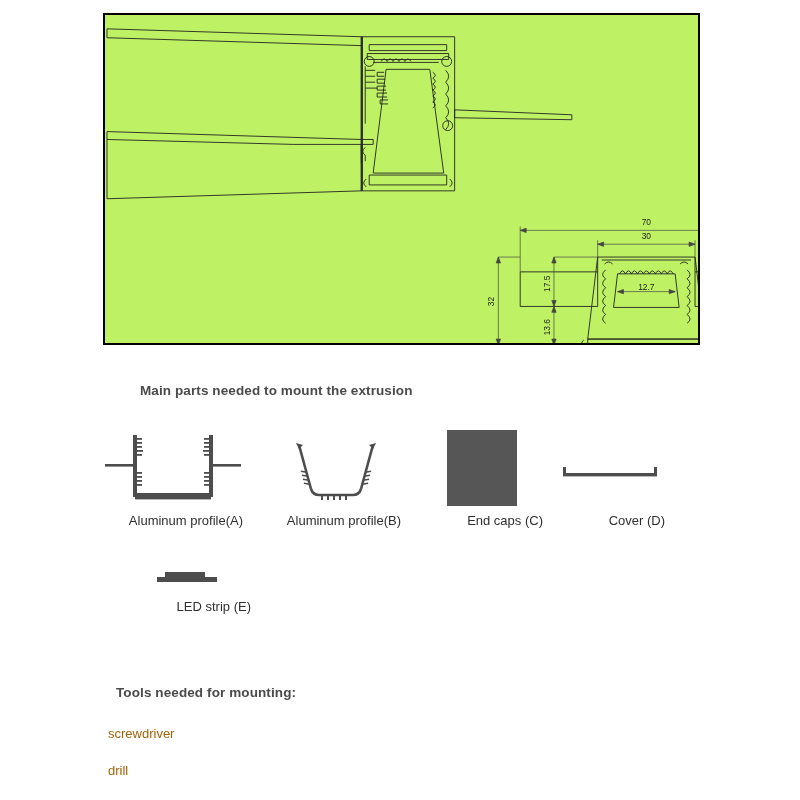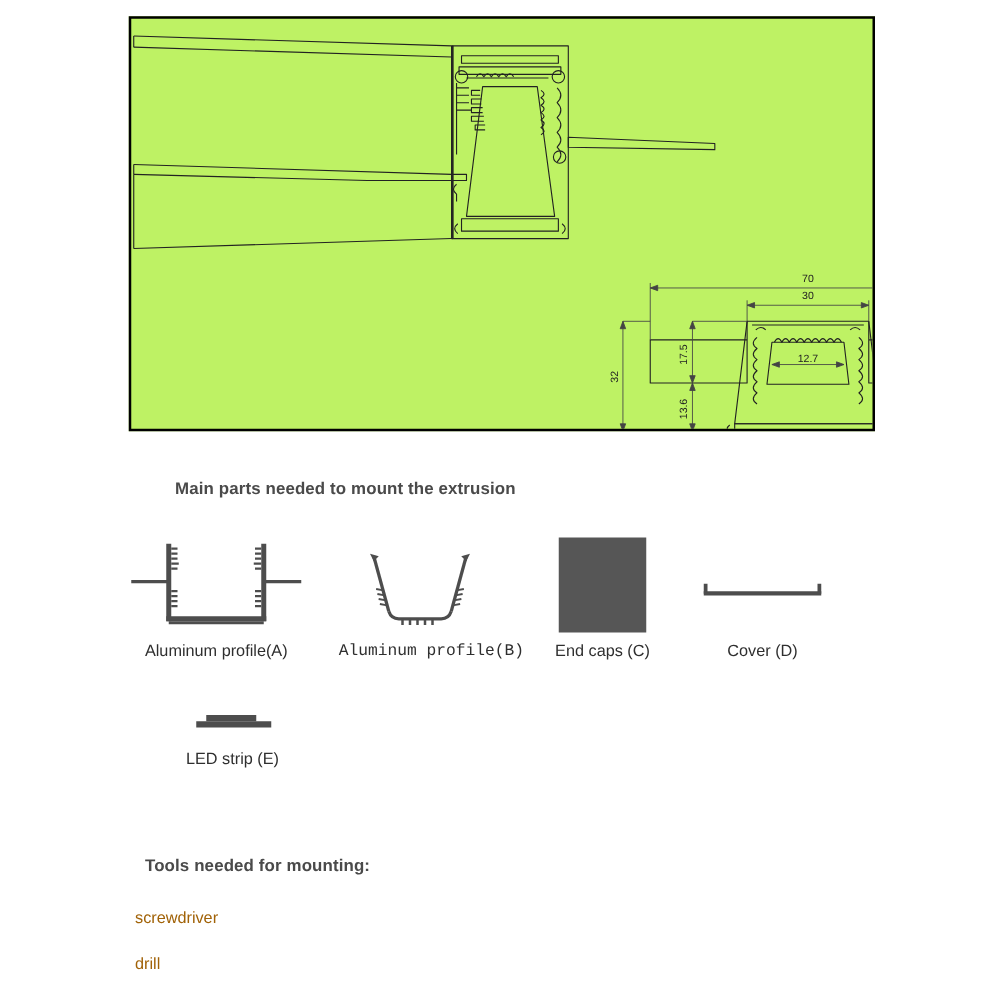--- a/index.html
+++ b/index.html
@@ -68,29 +68,29 @@
     top: 0;
     width: 100%;
     height: 85px;
   }
   .part-figure svg { display: block; width: 100%; height: 100%; }
   .part-label {
     position: absolute;
     top: 88px;
     left: 0;
     width: 100%;
-    text-align: center;
+    text-align: right;
     font-size: 13px;
     color: #2f2f2f;
     white-space: nowrap;
   }
 
   
   #cell-profile-a { left: 0px;   width: 140px; }
-  #cell-profile-b { left: 168px; width: 130px; font-family: Liberation Mono, monospace; }
+  #cell-profile-b { left: 168px; width: 130px; }
   #cell-end-caps  { left: 318px; width: 122px; text-decoration: underline; }
   #cell-cover     { left: 452px; width: 110px; }
 
   #cell-led-strip {
     position: absolute;
     left: 18px;
     top: 0;
     width: 130px;
     height: 70px;
   }

